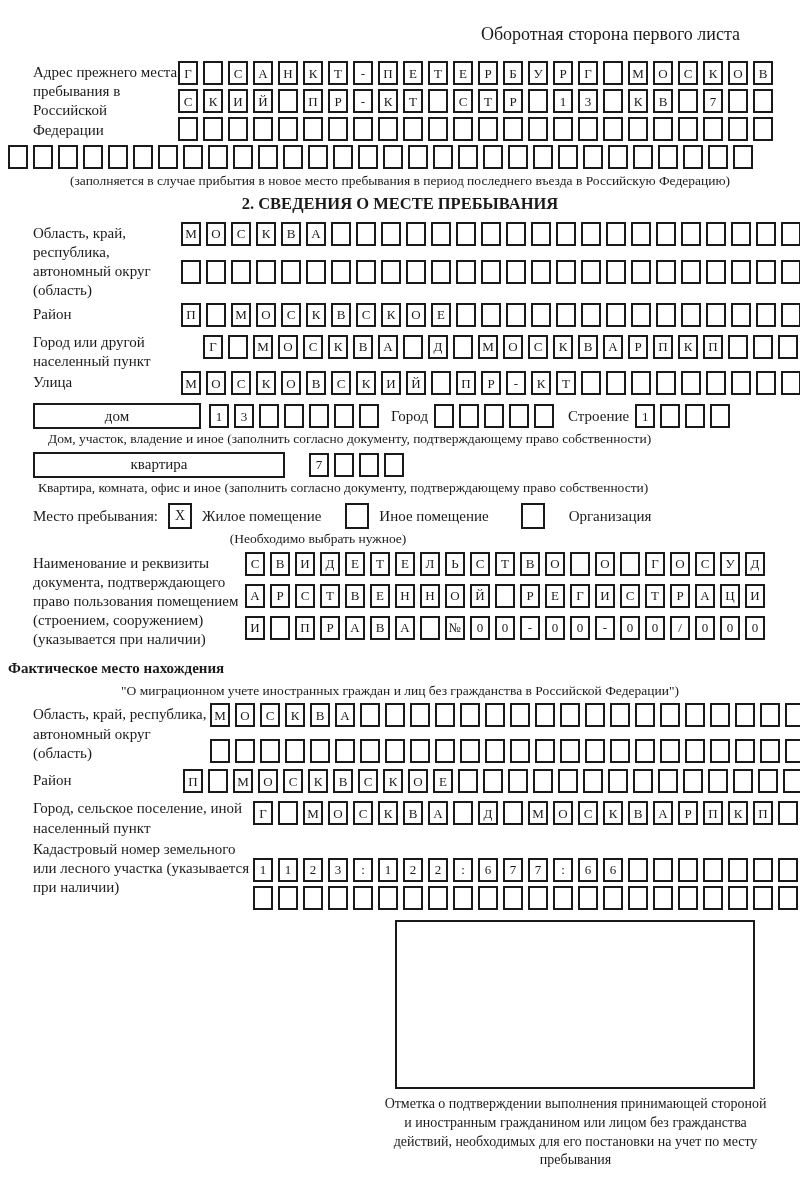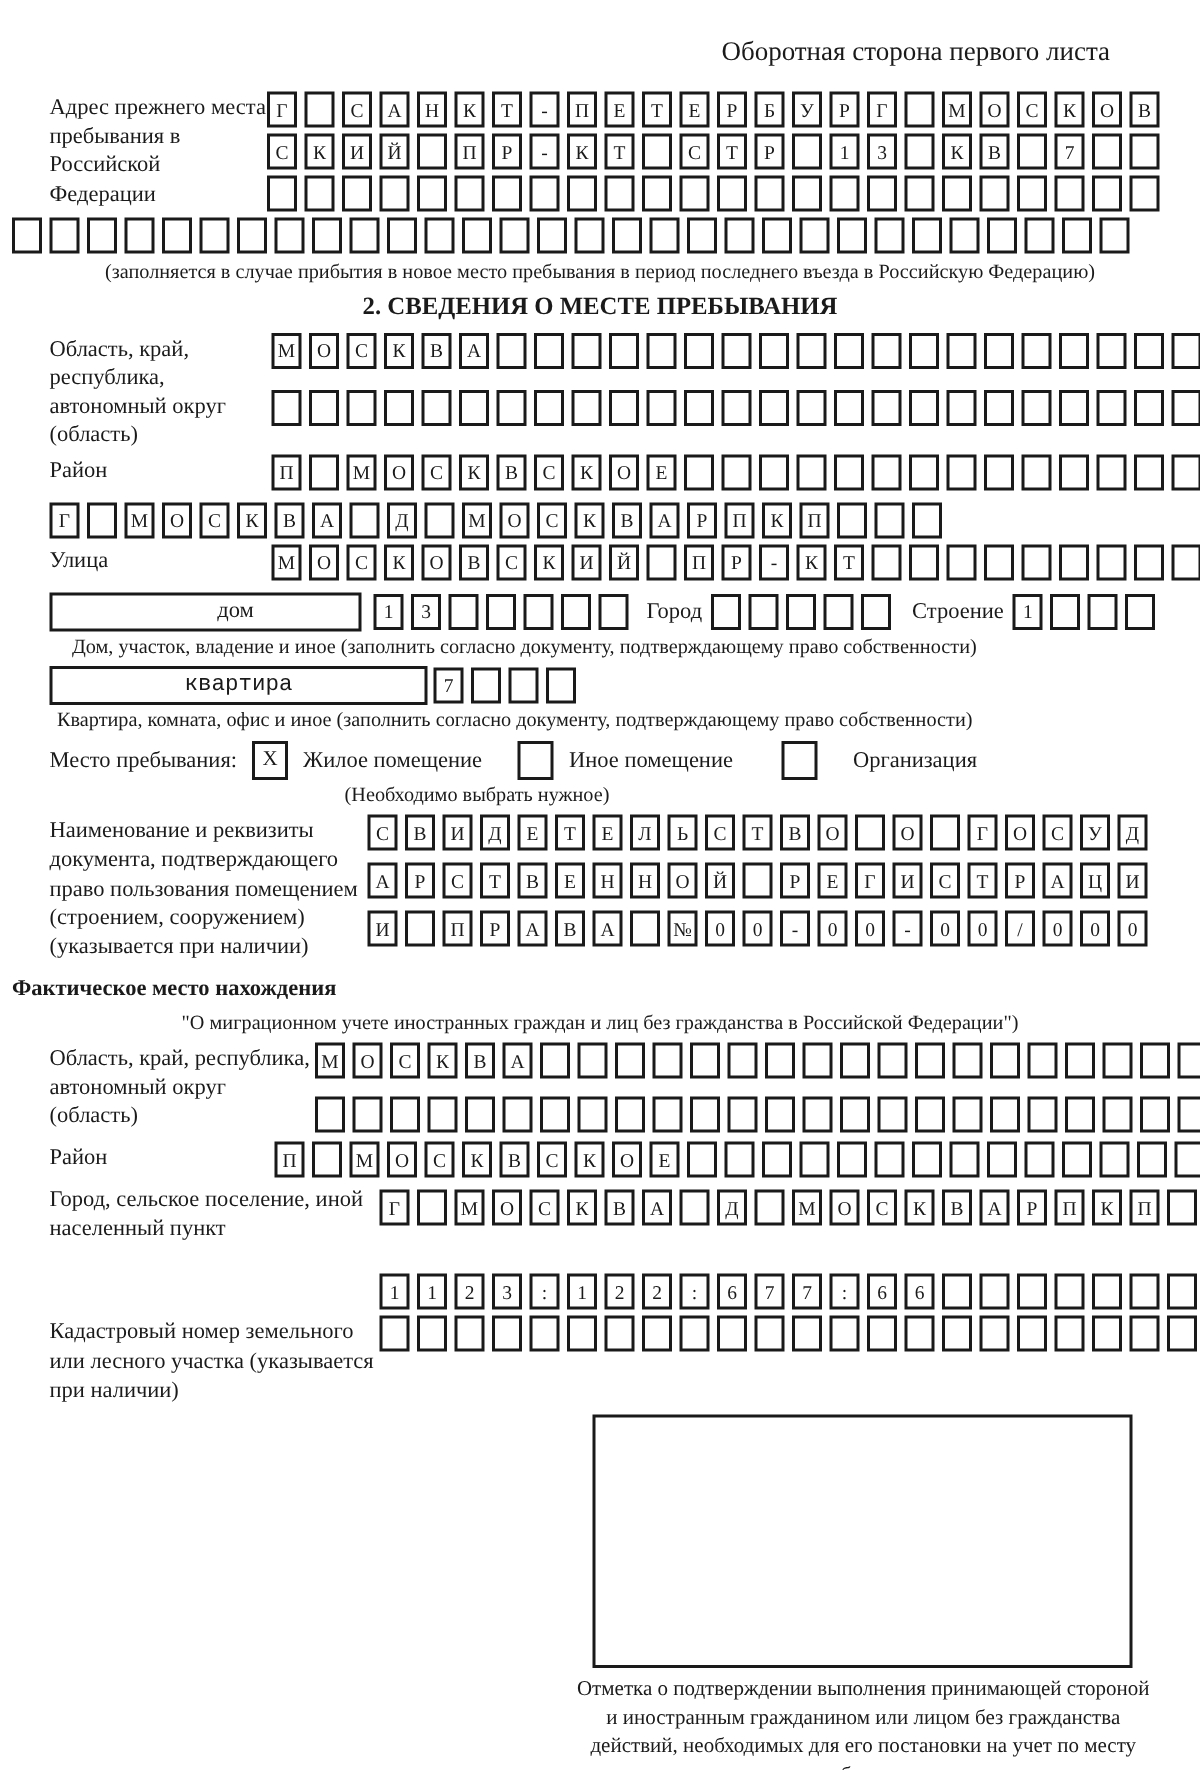--- a/index.html
+++ b/index.html
@@ -42,22 +42,22 @@
   }
   .sub-title{
     text-align:left;font-weight:bold;font-size:15px;
     margin:10px 0 8px 0;
   }
   .wide-box{
     border:2px solid #1a1a1a;height:22px;flex:none;
     display:flex;align-items:center;justify-content:center;
     font-size:15px;background:#fff;
   }
-  .dom-box{width:164px;margin-right:8px;padding-left:40px;}
-  .kv-box{width:248px;margin-right:4px;font-family:Liberation Mono, monospace;}
+  .dom-box{width:164px;margin-right:8px;}
+  .kv-box{width:248px;margin-right:24px;}
   .inline-label{font-size:15px;line-height:22px;flex:none;}
   .chk{
     flex:none;width:20px;height:22px;
     border:2px solid #1a1a1a;
     display:flex;align-items:center;justify-content:center;
     font-size:14px;background:#fff;
   }
   .mesto-row{display:flex;align-items:center;gap:10px;margin-top:6px;}
   .stamp-box{
     margin-left:387px;margin-top:6px;
@@ -284,20 +284,21 @@
           <div class="cell"></div>
           <div class="cell"></div>
           <div class="cell"></div>
           <div class="cell"></div>
           <div class="cell"></div>
         </div>
     </div>
   </div>
 
   <div class="block field-row">
+    <div class="field-label" style="width:170px;">Город или другой населенный пункт</div>
     <div class="rows" style="padding-top:4px;">
       <div class="cells-row">
           <div class="cell">Г</div>
           <div class="cell"></div>
           <div class="cell">М</div>
           <div class="cell">О</div>
           <div class="cell">С</div>
           <div class="cell">К</div>
           <div class="cell">В</div>
           <div class="cell">А</div>
@@ -598,21 +599,21 @@
           <div class="cell">Р</div>
           <div class="cell">П</div>
           <div class="cell">К</div>
           <div class="cell">П</div>
           <div class="cell"></div>
         </div>
     </div>
   </div>
 
   <div class="block field-row">
-    <div class="field-label" style="width:220px;margin-top:48px;">Кадастровый номер земельного или лесного участка (указывается при наличии)</div>
+    <div class="field-label" style="width:220px;">Кадастровый номер земельного или лесного участка (указывается при наличии)</div>
     <div class="rows" style="padding-top:20px;">
       <div class="cells-row">
           <div class="cell">1</div>
           <div class="cell">1</div>
           <div class="cell">2</div>
           <div class="cell">3</div>
           <div class="cell">:</div>
           <div class="cell">1</div>
           <div class="cell">2</div>
           <div class="cell">2</div>

